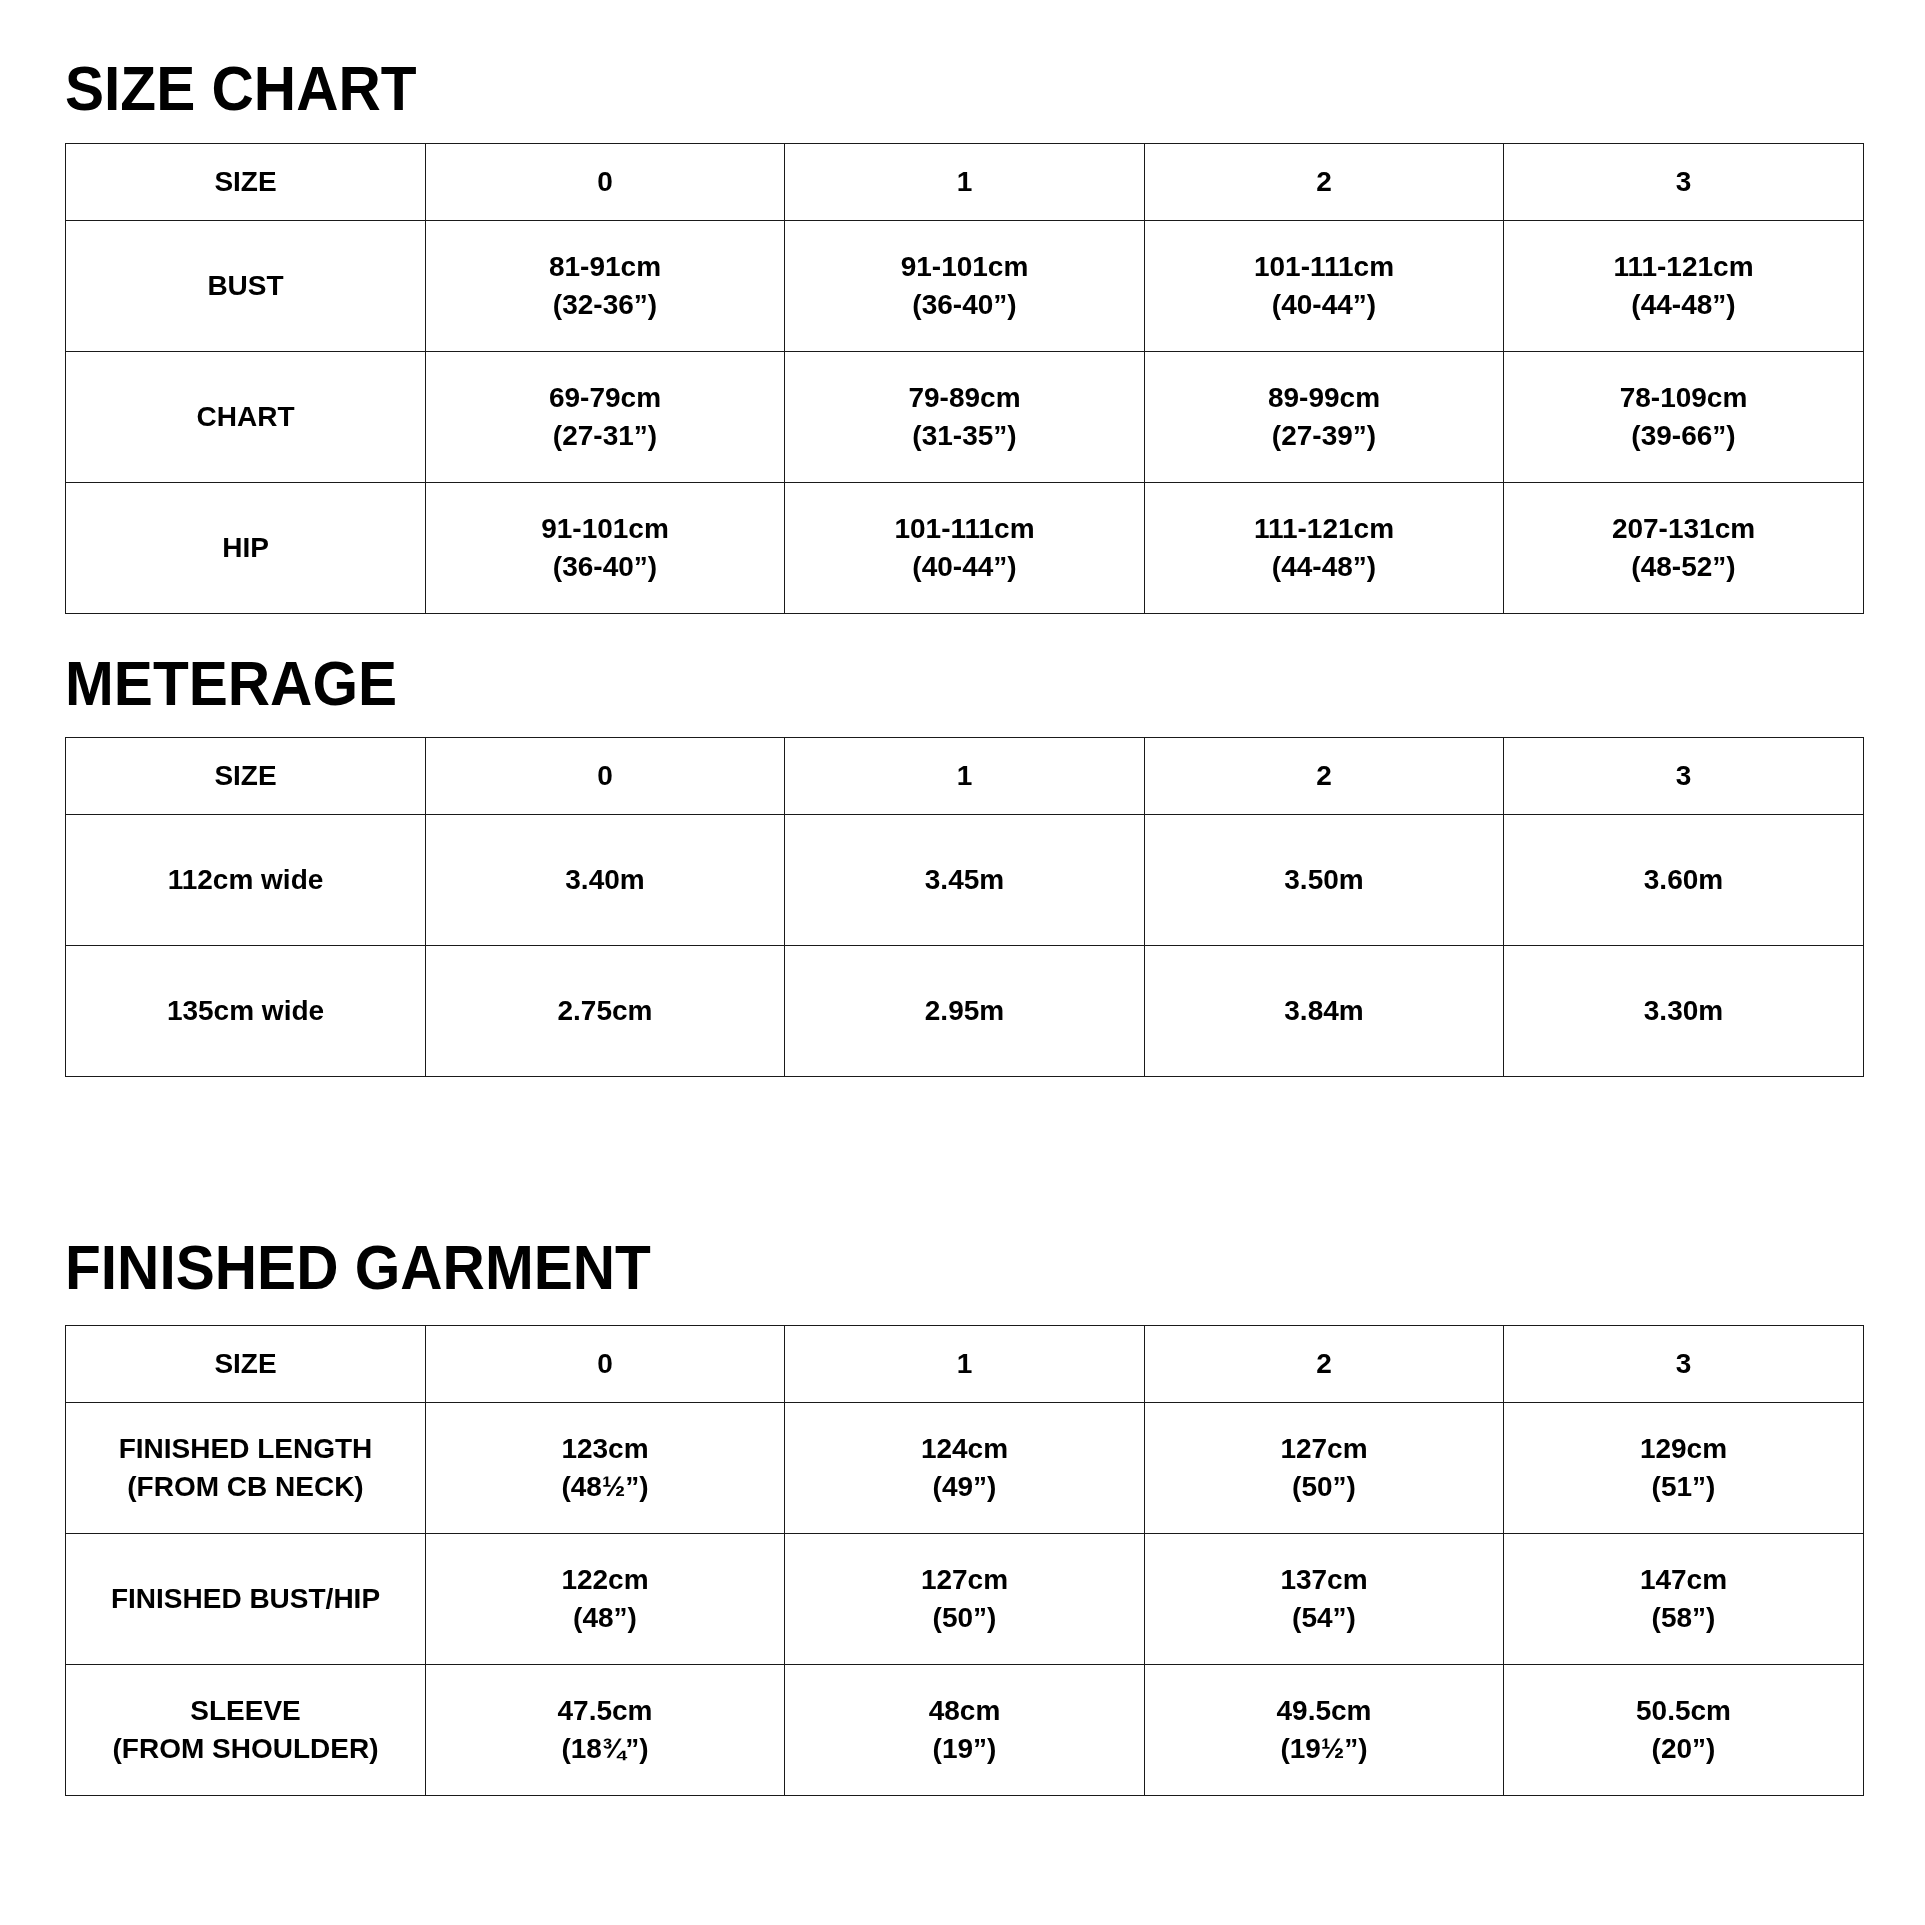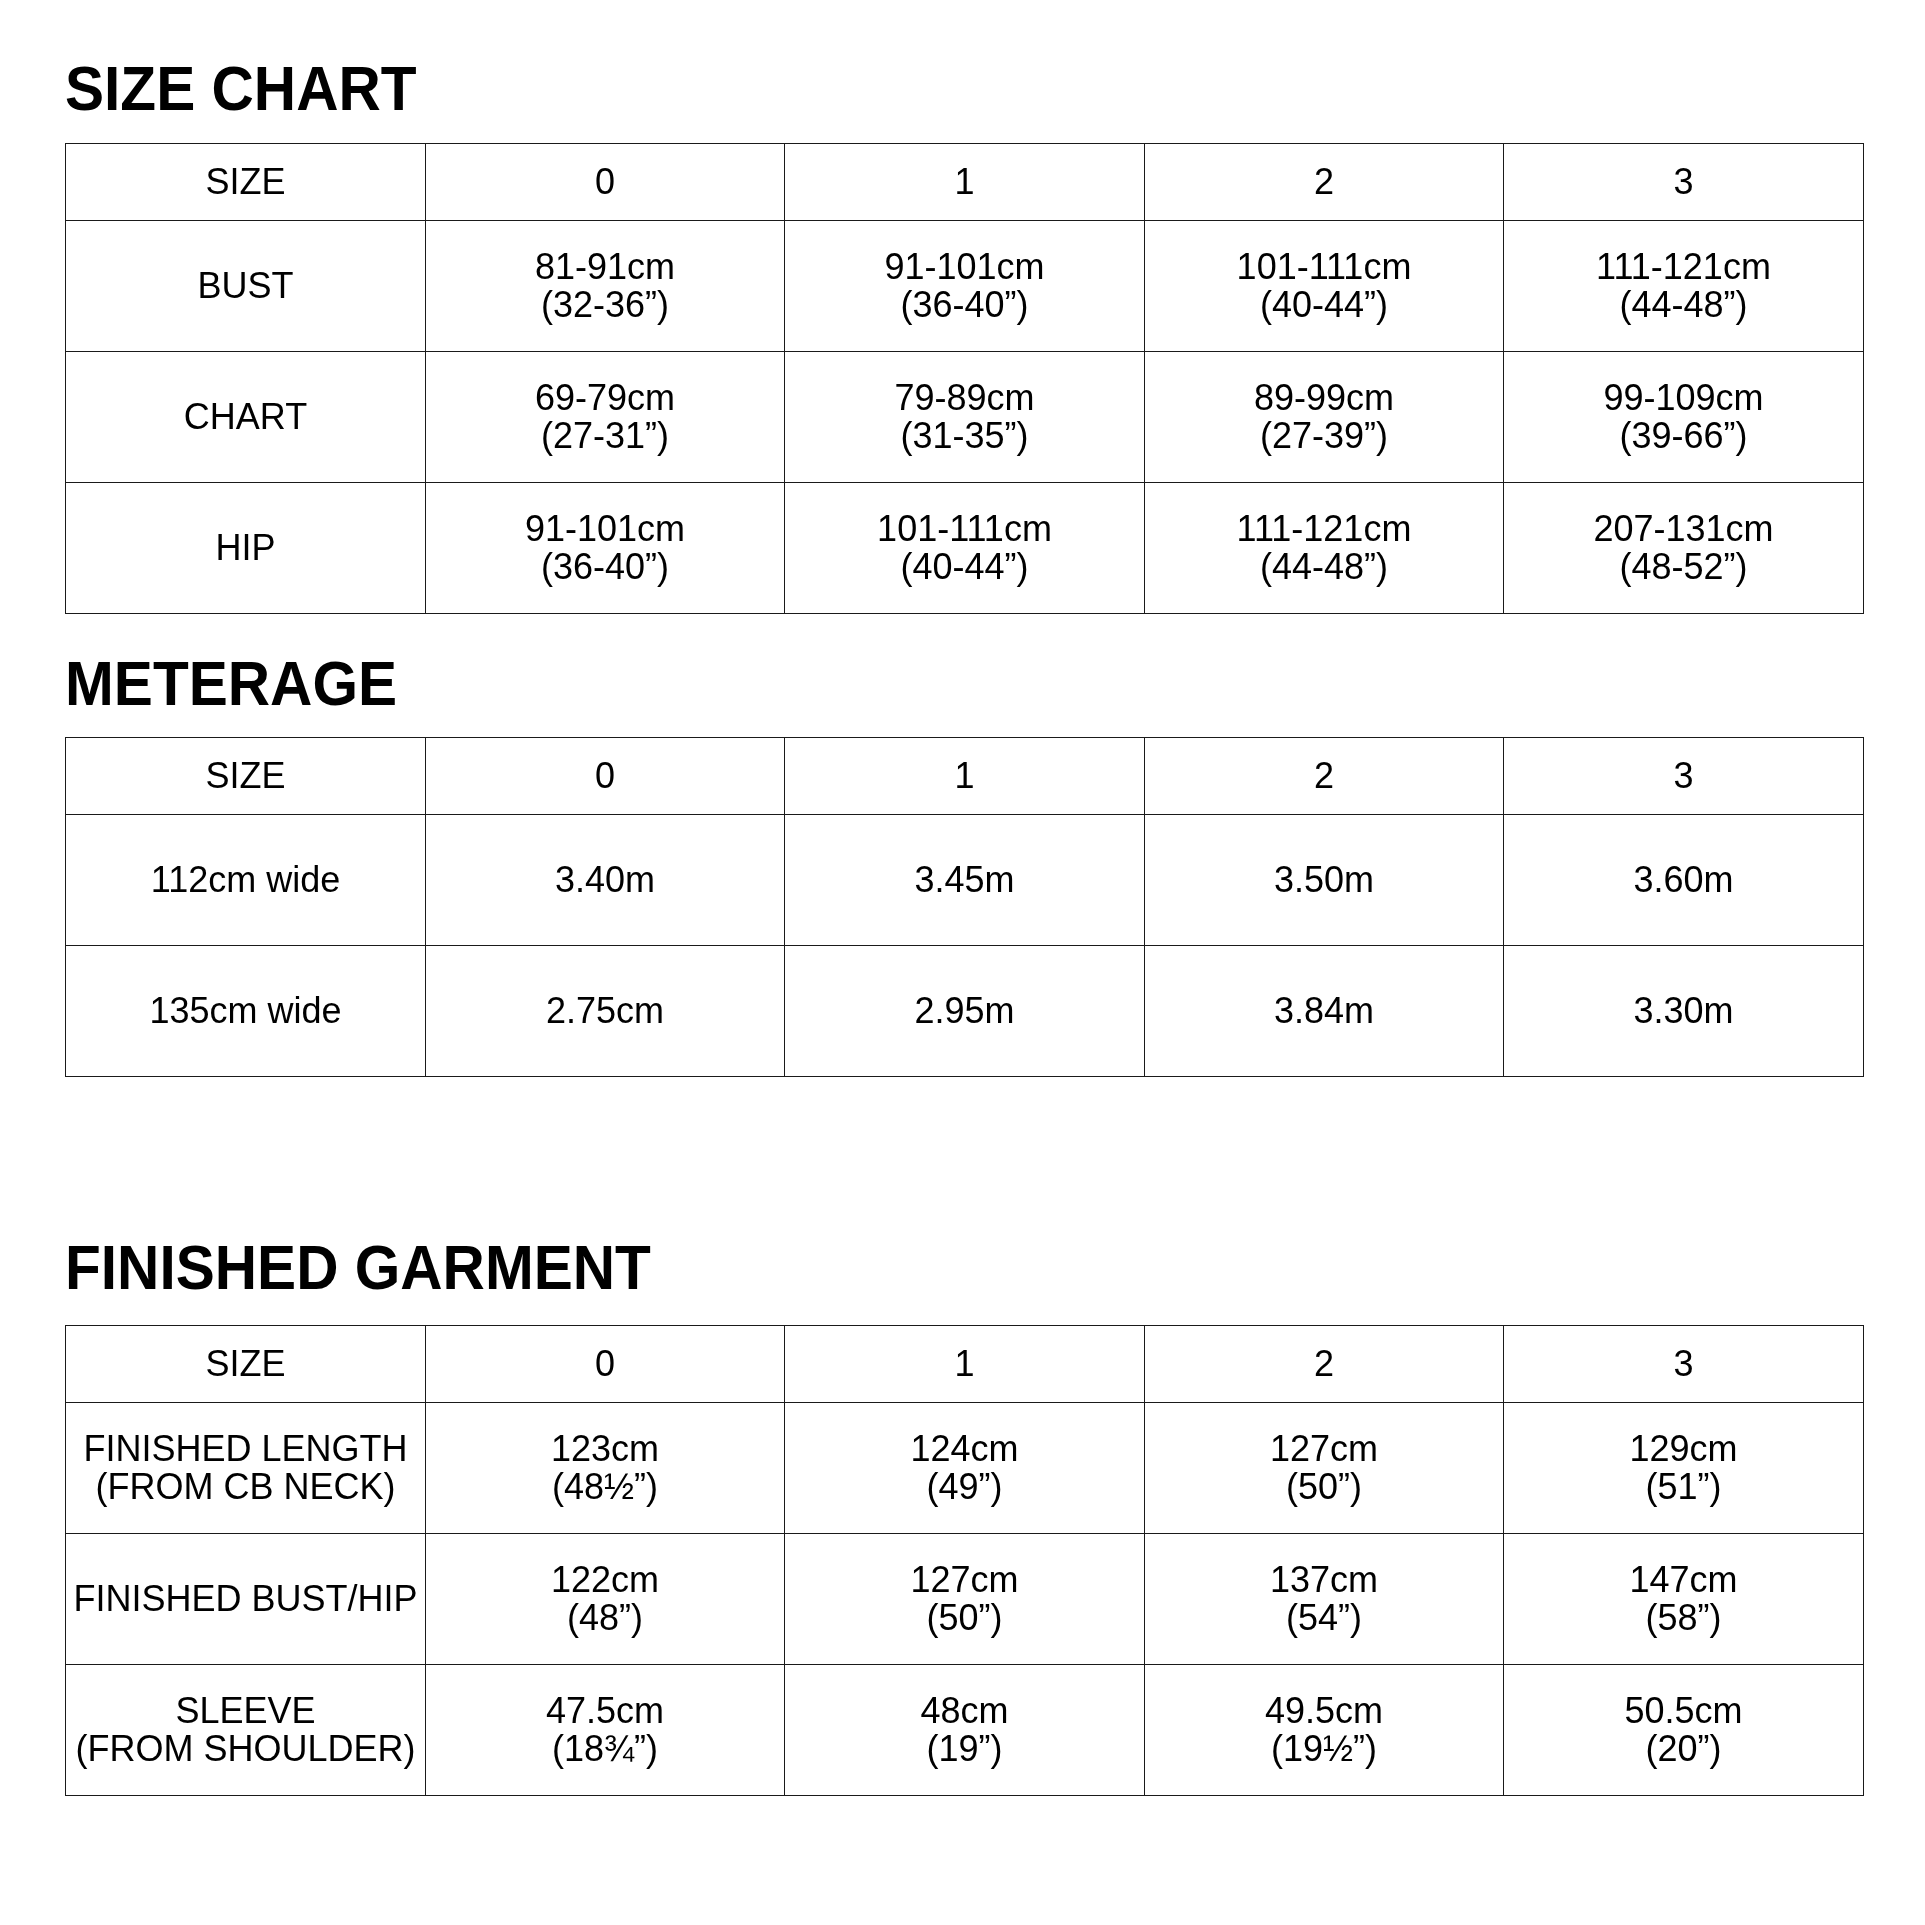--- a/index.html
+++ b/index.html
@@ -14,22 +14,22 @@
     letter-spacing: 0px; white-space: nowrap;
     transform-origin: left top;
   }
   table.grid {
     position: absolute; left: 65px; width: 1796px;
     border-collapse: collapse; table-layout: fixed;
   }
   table.grid td, table.grid th {
     border: 1.9px solid #1a1a1a;
     text-align: center; vertical-align: middle;
-    padding: 0; font-size: 36px; line-height: 38px;
-    font-weight: normal;
+    padding: 0; font-size: 28px; line-height: 38px;
+    font-weight: bold;
   }
   table.grid tr.head td { height: 76px; }
   table.grid tr.body td { height: 130px; }
   .head-label { font-size: 33px; font-weight: normal; }
   .head-size { font-size: 33px; font-weight: bold; }
   .row-label { font-weight: bold; font-size: 30px; line-height: 38px; }
   .val { display: block; text-align: center; }
 </style>
 </head>
 <body>
@@ -78,21 +78,21 @@
         </td>
     <td>
           <span class="val">79-89cm</span>
           <span class="val">(31-35”)</span>
         </td>
     <td>
           <span class="val">89-99cm</span>
           <span class="val">(27-39”)</span>
         </td>
     <td>
-          <span class="val">99-109cm</span>
+          <span class="val">78-109cm</span>
           <span class="val">(39-66”)</span>
         </td>
   </tr>
   <tr class="body">
     <td class="row-label">HIP</td>
     <td>
           <span class="val">91-101cm</span>
           <span class="val">(36-40”)</span>
         </td>
     <td>

